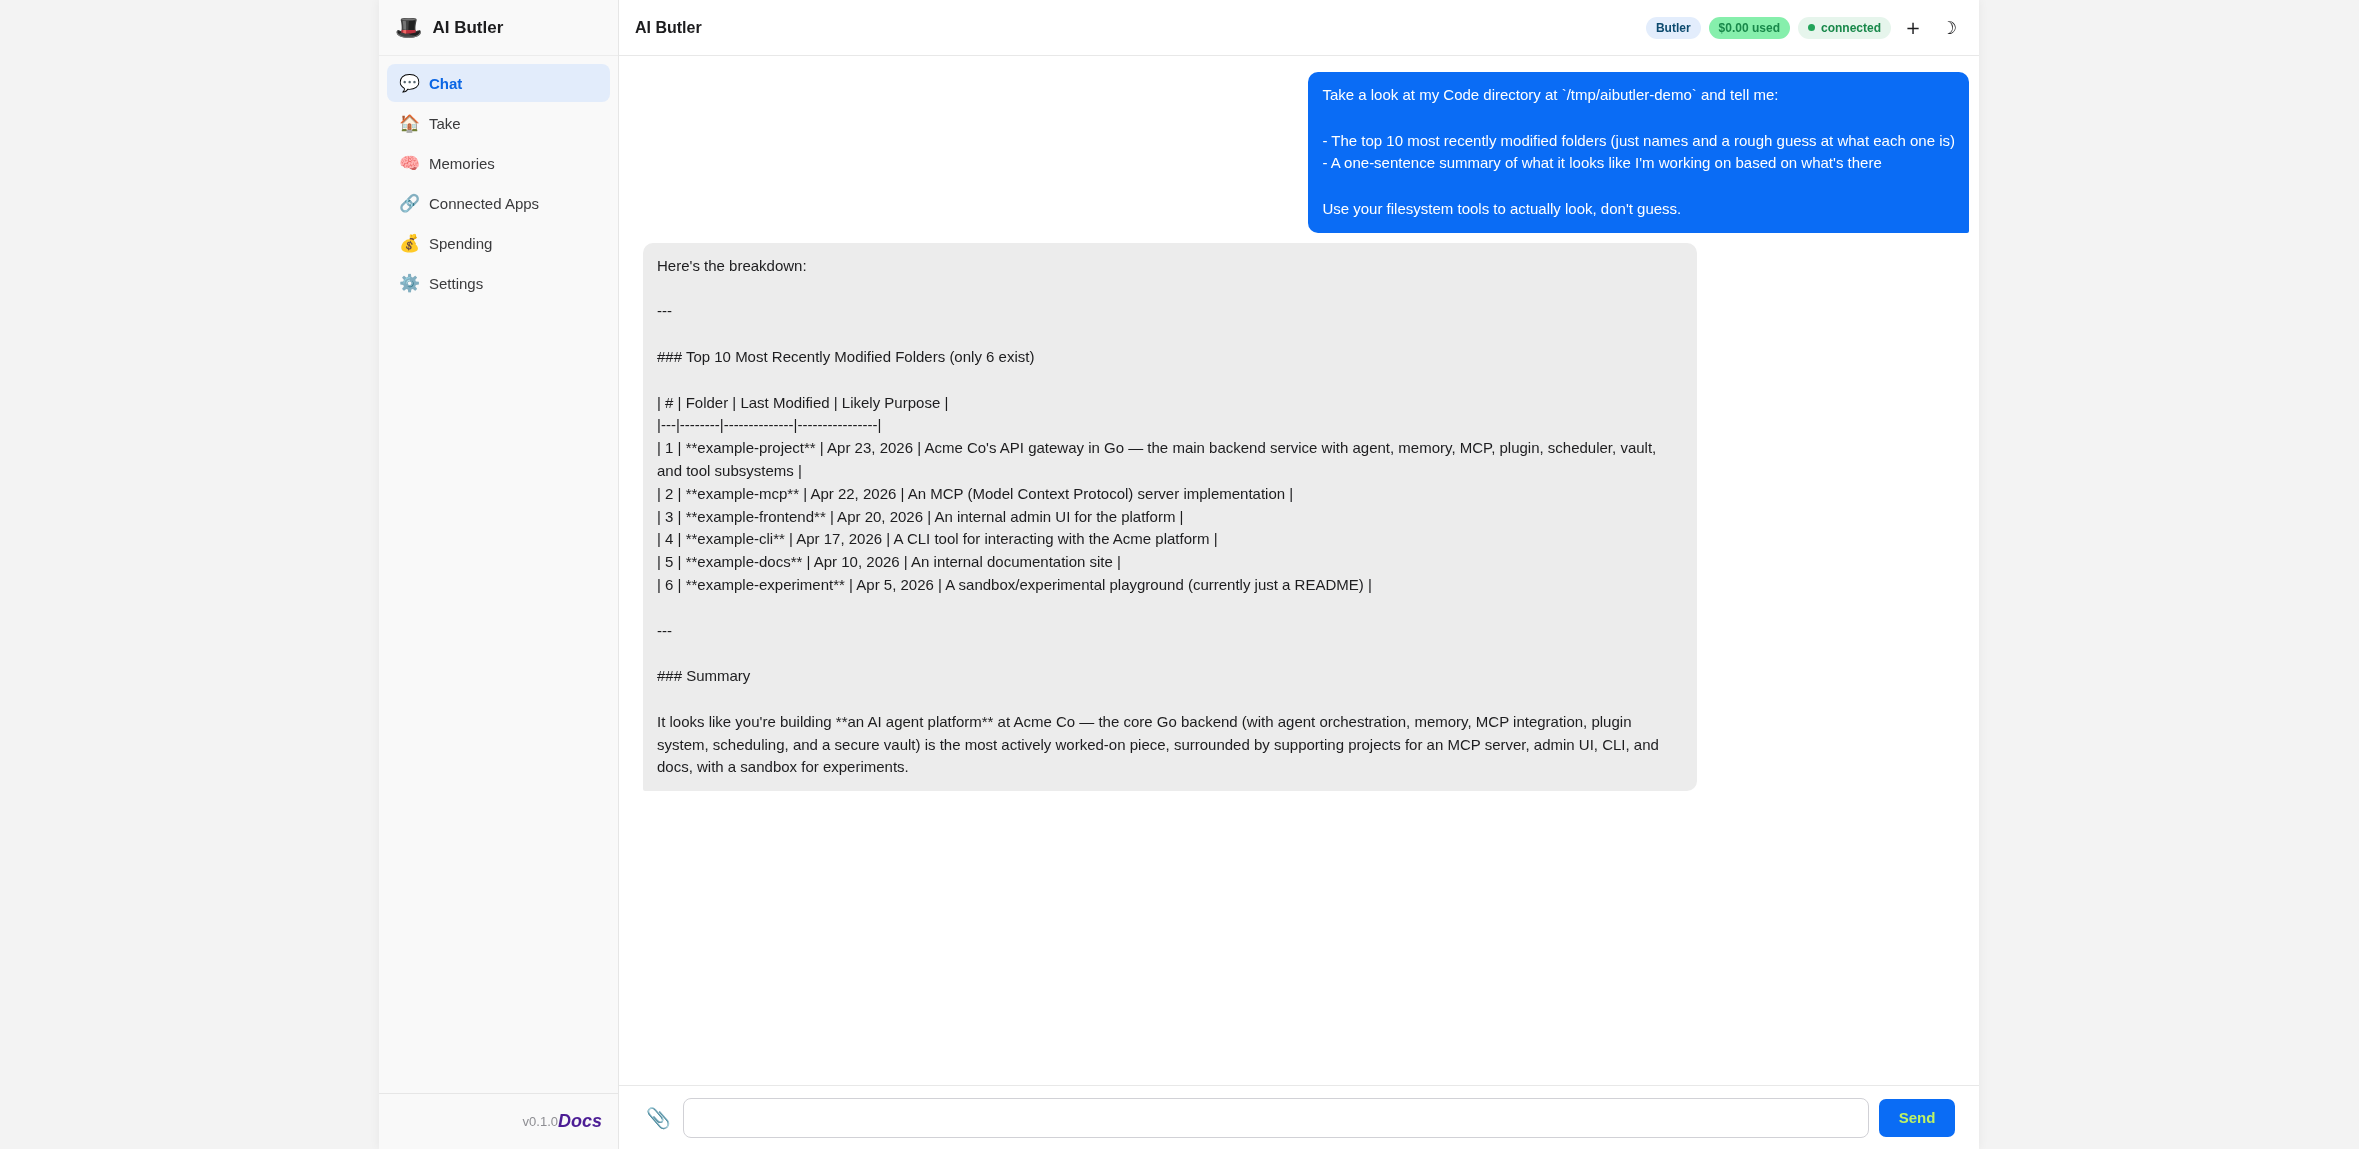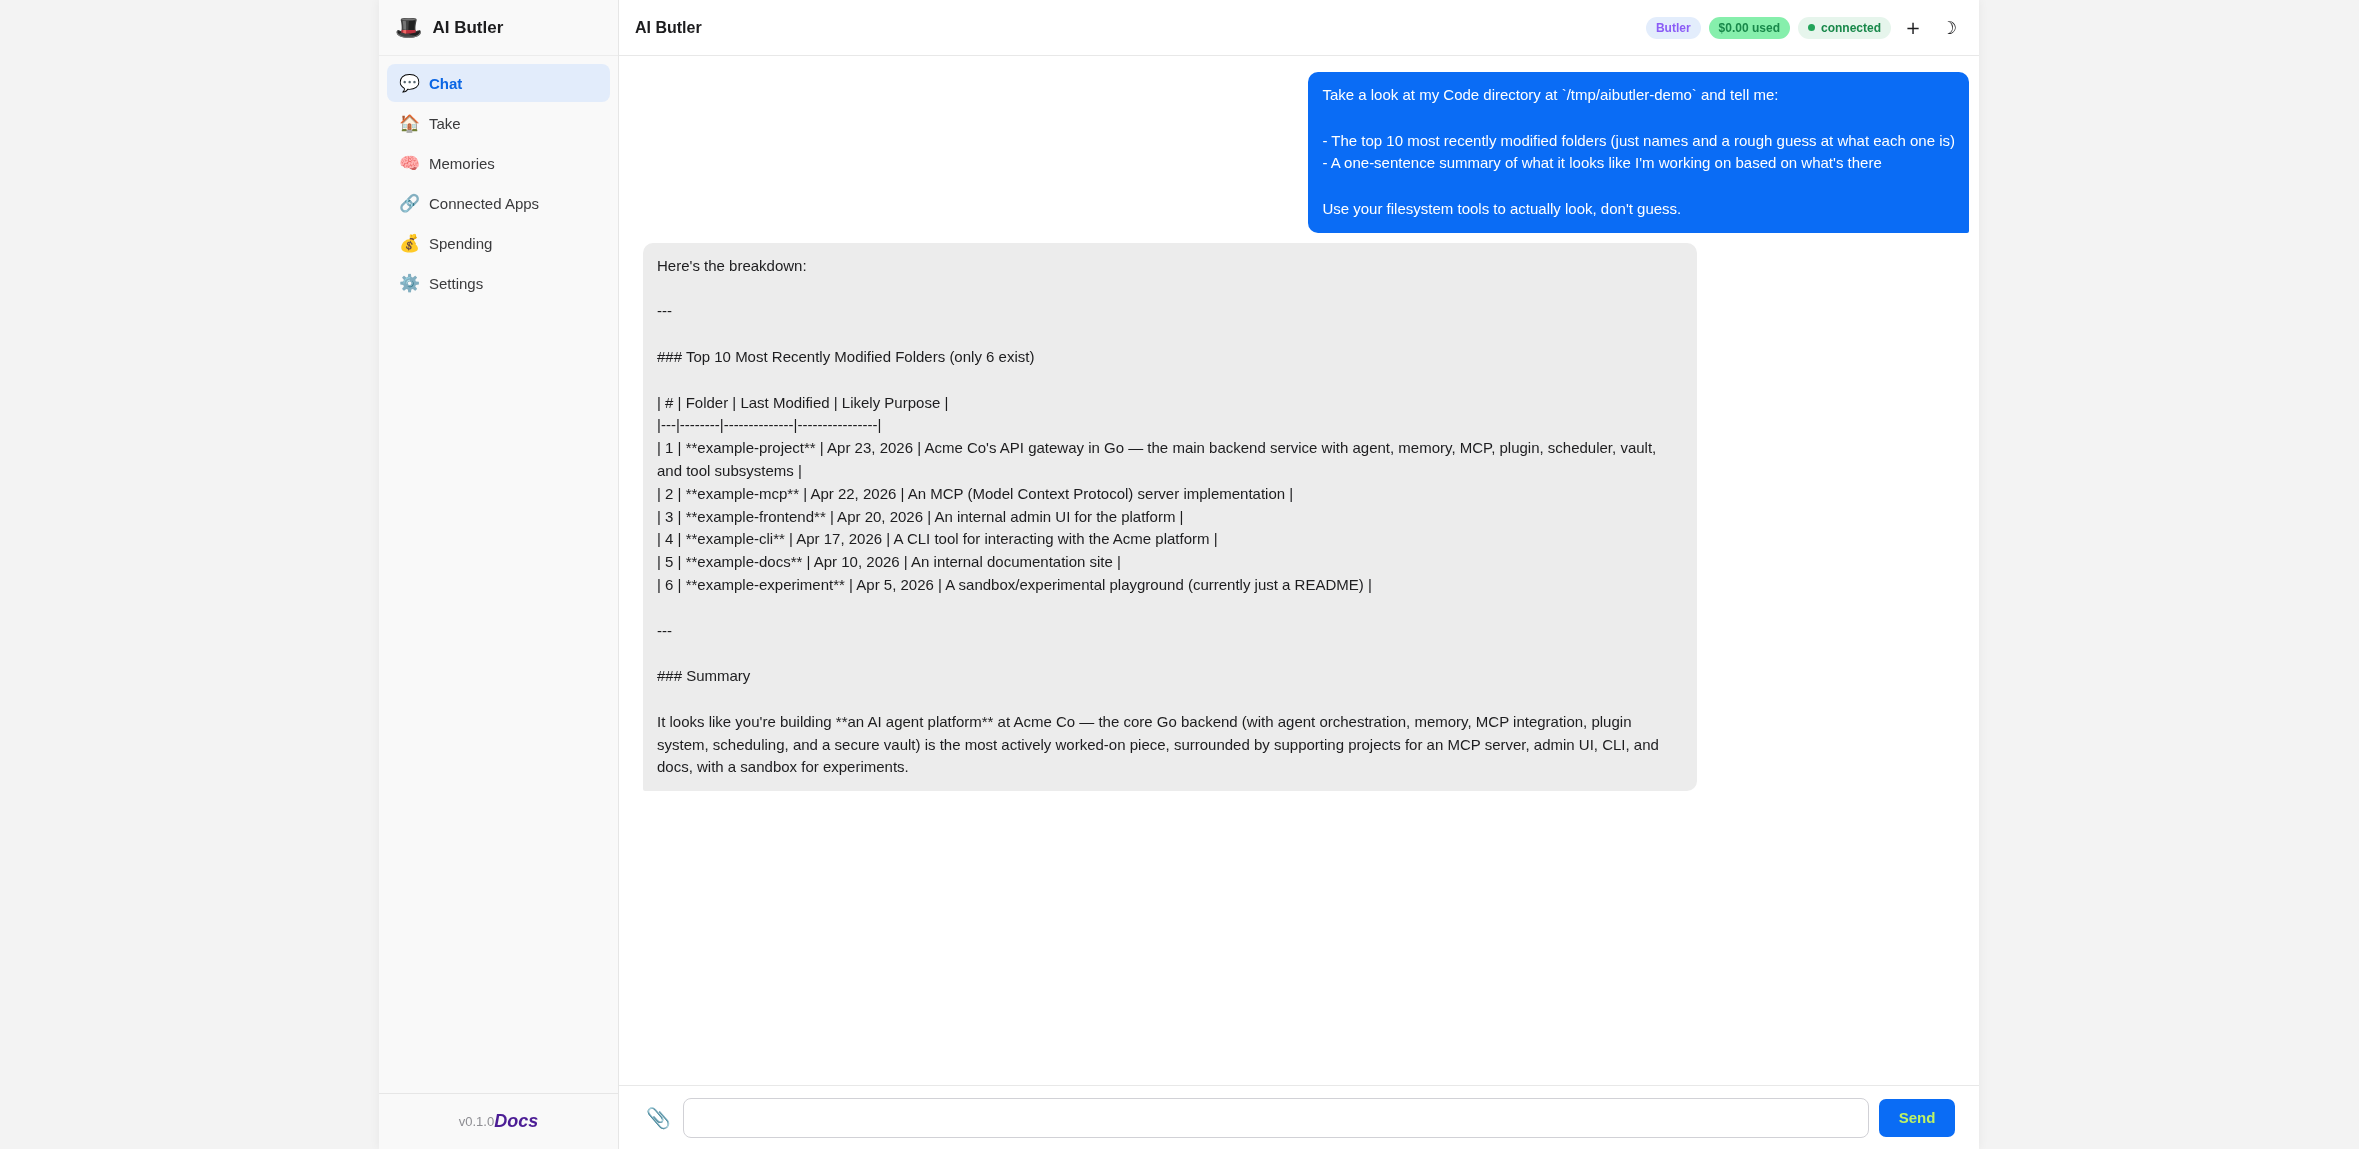--- a/index.html
+++ b/index.html
@@ -31,40 +31,40 @@
     .nav { padding: 8px 8px; flex: 1; }
     .nav-item {
       height: 38px; display: flex; align-items: center; gap: 10px;
       padding: 0 12px; border-radius: 8px; margin-bottom: 2px;
       font-size: 15px; color: #3a3a3c; cursor: pointer;
     }
     .nav-item .ico { font-size: 17px; width: 20px; text-align: center; line-height: 1; }
     .nav-item.active { background: #e2ecfb; color: #0a66e4; font-weight: 700; }
     .sidebar-footer {
       height: 56px; border-top: 1px solid #e6e6e6;
-      display: flex; align-items: center; justify-content: center;
+      display: flex; align-items: center; justify-content: flex-end;
       padding: 0 16px;
     }
     .version { font-size: 13px; color: #8e8e93; }
     .docs-link { font-size: 18px; color: #4c1d95; font-weight: 600; text-decoration: none; cursor: pointer; font-style: italic; }
 
     
     .main { flex: 1; display: flex; flex-direction: column; height: 100%; }
     .topbar {
       height: 56px; border-bottom: 1px solid #e8e8e8;
       display: flex; align-items: center; justify-content: space-between;
       padding: 0 16px 0 16px;
     }
     .topbar-title { font-size: 16px; font-weight: 700; color: #1d1d1f; }
     .topbar-right { display: flex; align-items: center; gap: 8px; }
     .pill {
       height: 22px; display: inline-flex; align-items: center; gap: 6px;
       padding: 0 10px; border-radius: 11px; font-size: 12px; font-weight: 600;
     }
-    .pill-agent { background: #e3edfc; color: #8b5cf6; text-align: center; }
+    .pill-agent { background: #e3edfc; color: #0c4a6e; text-align: center; }
     .pill-spend { background: #86efac; color: #18884a; }
     .pill-status { background: #e6f5ec; color: #18884a; }
     .dot { width: 7px; height: 7px; border-radius: 50%; background: #22a45a; display: inline-block; }
     .icon-btn {
       width: 28px; height: 28px; display: inline-flex; align-items: center; justify-content: center;
       font-size: 18px; color: #1d1d1f; cursor: pointer; background: transparent; border: none;
       font-family: "DejaVu Sans", sans-serif;
     }
     .chat {
       flex: 1; overflow: hidden; padding: 16px 10px 0 24px;

